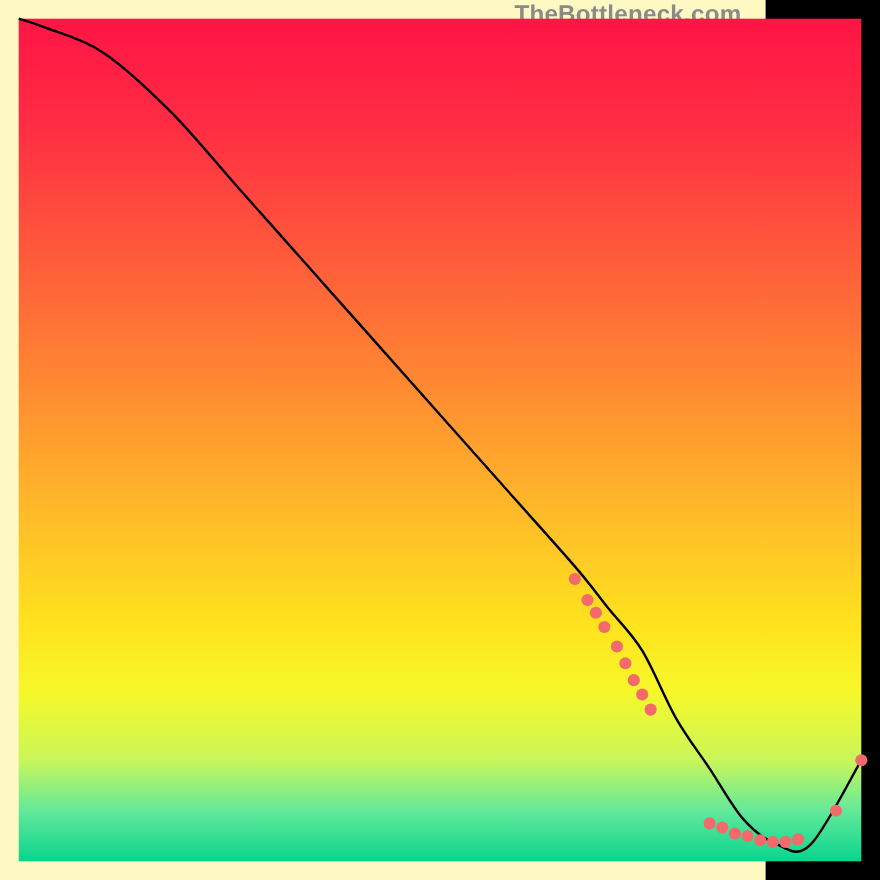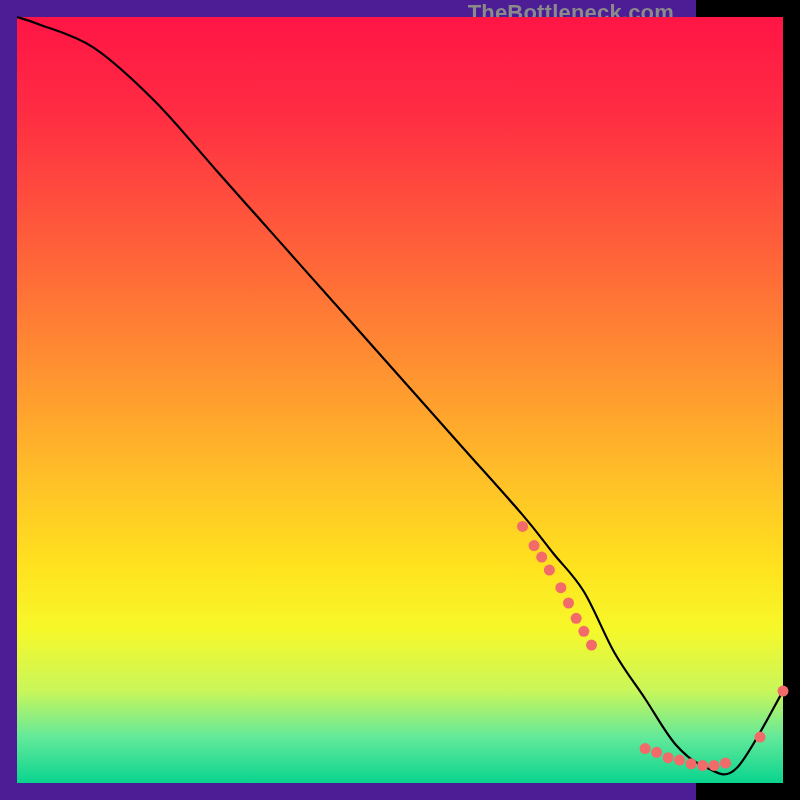--- a/index.html
+++ b/index.html
@@ -8,21 +8,21 @@
     width: 800px;
     height: 800px;
     background: #000;
     font-family: Arial, Helvetica, sans-serif;
     overflow: hidden;
   }
   .stage {
     position: relative;
     width: 696px;
     height: 800px;
-    background: #4c1d95;
+    background: #fef9c3;
   }
   .plot {
     position: absolute;
     left: 17px;
     top: 17px;
     width: 766px;
     height: 766px;
     
     background: linear-gradient(
       to bottom,

